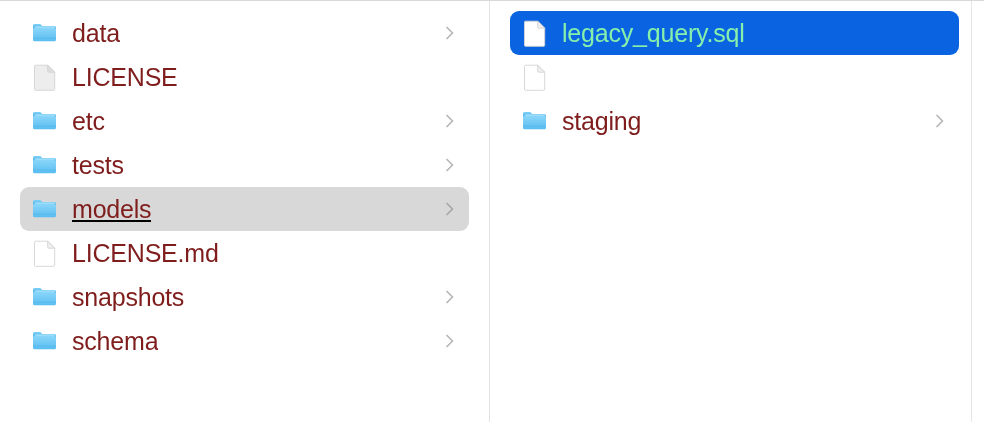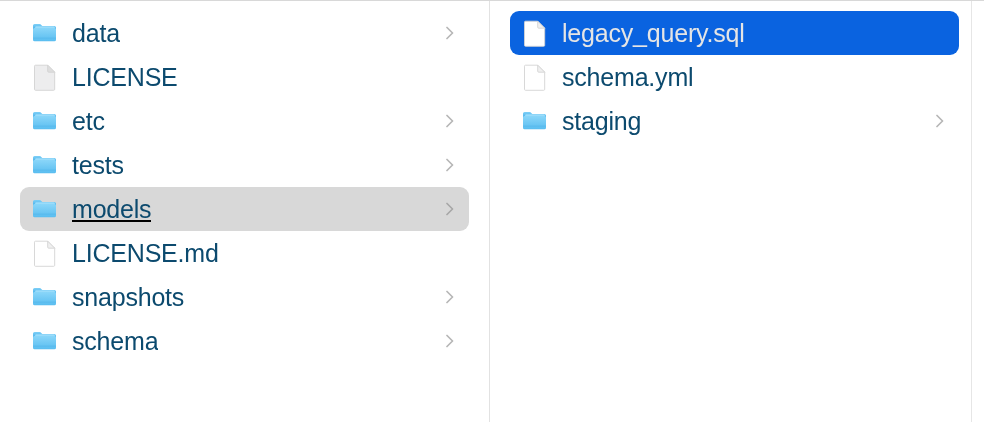--- a/index.html
+++ b/index.html
@@ -68,26 +68,26 @@
     position: relative;
     display: block;
   }
   .icon svg { display: block; width: 30px; height: 30px; }
 
   
   .label {
     font-size: 25px;
     line-height: 30px;
     letter-spacing: -0.2px;
-    color: #0c4a6e;
+    color: #7f1d1d;
     white-space: nowrap;
     overflow: hidden;
     text-overflow: ellipsis;
   }
-  .row.selected-active .label { color: #e5e5e5; }
+  .row.selected-active .label { color: #86efac; }
 
   
   .chevron {
     margin-left: auto;
     flex: 0 0 auto;
     width: 14px;
     height: 20px;
     display: block;
     opacity: 0.62;
   }
@@ -299,21 +299,20 @@
           </svg>
         </span>
       </div>
       <div class="row">
         <span class="icon">
           <svg viewBox="0 0 30 30" xmlns="http://www.w3.org/2000/svg">
             <path d="M5.5 3.2h12.2l7 7v17.1a1 1 0 0 1-1 1H5.5a1 1 0 0 1-1-1V4.2a1 1 0 0 1 1-1z" fill="#ffffff" stroke="#d4d4d4" stroke-width="0.9"></path>
             <path d="M17.7 3.2l7 7h-6a1 1 0 0 1-1-1z" fill="#f0f0f0" stroke="#d4d4d4" stroke-width="0.9"></path>
           </svg>
         </span>
-        <span class="label">schema.yml</span>
         <span class="chevron hidden">
           <svg width="14" height="20" viewBox="0 0 14 20" xmlns="http://www.w3.org/2000/svg">
             <path d="M4 4.5 L9.5 10 L4 15.5" fill="none" stroke="#8a8a8a" stroke-width="1.7" stroke-linecap="round" stroke-linejoin="round"></path>
           </svg>
         </span>
       </div>
       <div class="row">
         <span class="icon">
           <svg viewBox="0 0 30 30" xmlns="http://www.w3.org/2000/svg">
             <defs>

